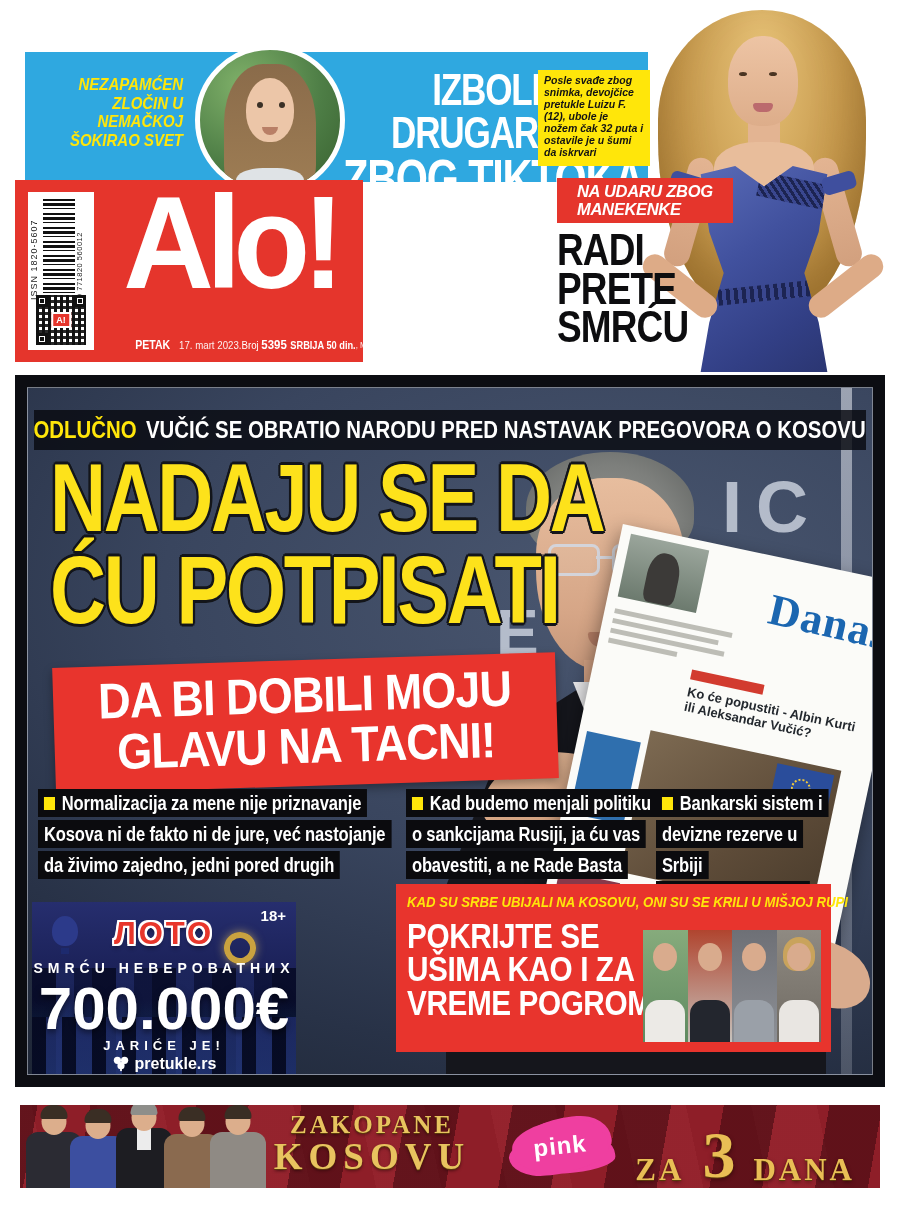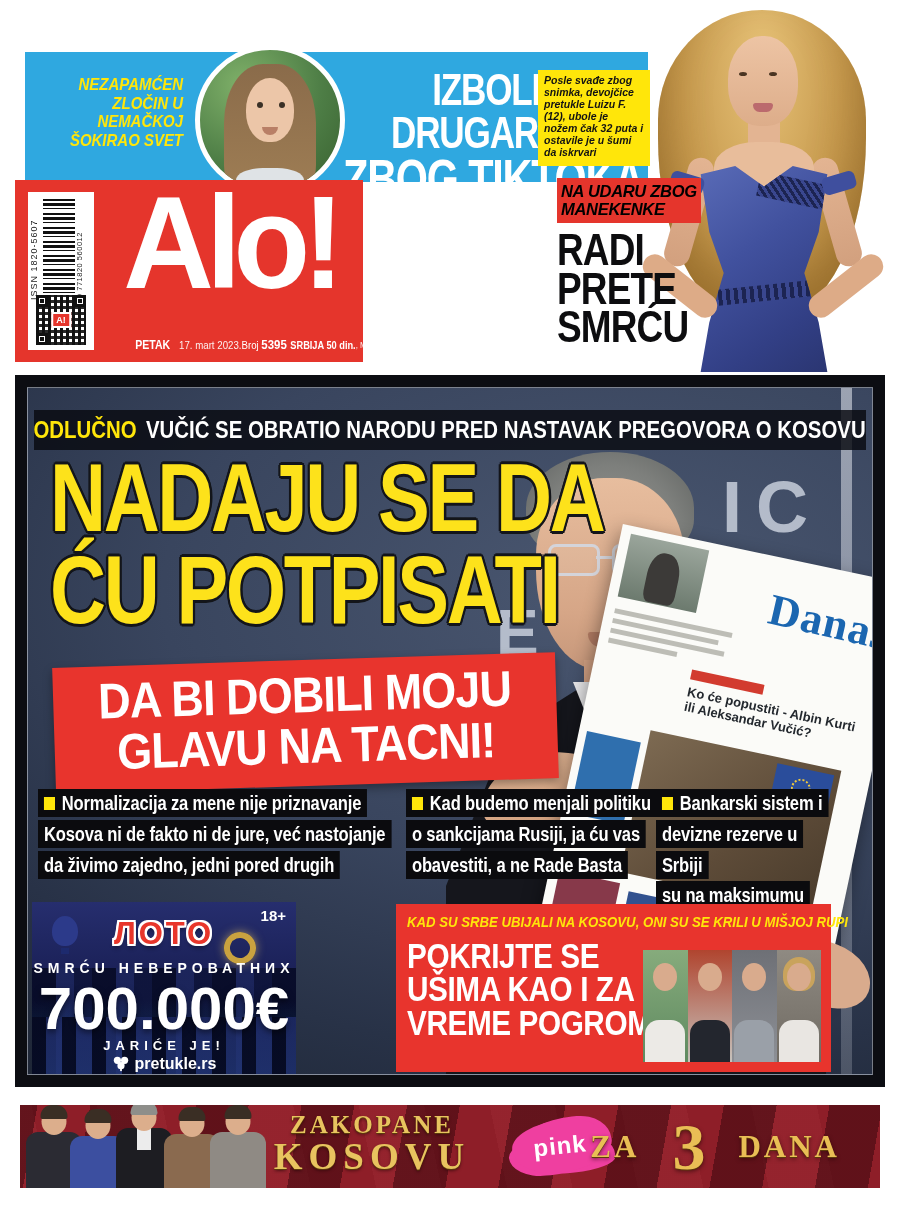--- a/index.html
+++ b/index.html
@@ -100,22 +100,22 @@
   
   .gray{position:absolute;left:375px;top:182px;width:127px;height:180px;background:#a5947f;
         padding:10px 8px;box-sizing:border-box;}
   .g-kick{color:#ffe60a;font-style:italic;font-weight:bold;font-size:13.5px;white-space:nowrap;
         transform:scaleX(.8);transform-origin:0 50%;}
   .g-head{color:#fff;font-weight:bold;font-size:30px;line-height:.94;margin-top:7px;
         letter-spacing:-1px;transform:scaleX(.8);transform-origin:0 0;}
 
   
   .tz{position:absolute;left:557px;top:178px;width:220px;z-index:6;}
-  .t-kick{display:inline-block;background:#e5352c;color:#000000;font-style:italic;font-weight:bold;
-        font-size:16.5px;line-height:1.12;padding:4px 4px;letter-spacing:-.3px;}
+  .t-kick{display:inline-block;background:#e5352c;color:#ffffff;font-style:italic;font-weight:bold;
+        font-size:16.5px;line-height:1.12;padding:4px 20px;letter-spacing:-.3px;}
   .t-head{margin-top:8px;color:#0d0d0f;font-weight:bold;font-size:44px;line-height:.88;
         letter-spacing:-1px;transform:scaleX(.84);transform-origin:0 0;}
 
   
   .frame{position:absolute;left:15px;top:375px;width:870px;height:712px;background:#0c0d12;}
   .photo{position:absolute;inset:12px;border:1px solid rgba(255,255,255,.4);overflow:hidden;
         background:radial-gradient(120% 90% at 70% 30%,#4a5770 0%,#39455e 45%,#283247 75%,#1d2534 100%);}
   .bd{position:absolute;font-weight:bold;color:rgba(228,234,244,.7);}
   .bd-l{left:468px;top:208px;font-size:64px;z-index:1;}
   .bd-r{left:694px;top:78px;font-size:72px;letter-spacing:14px;z-index:1;}
@@ -223,21 +223,21 @@
   .amt{position:absolute;left:0;right:0;top:72px;text-align:center;z-index:3;color:#fff;
         font-weight:bold;font-size:60px;letter-spacing:0;text-shadow:0 3px 6px rgba(0,0,0,.5);}
   .lb{position:absolute;left:0;right:0;top:136px;text-align:center;z-index:3;color:#fff;
         font-weight:bold;font-size:13px;letter-spacing:5px;}
   .site{position:absolute;left:0;right:0;top:152px;text-align:center;z-index:3;color:#fff;
         font-weight:bold;font-size:16px;}
   .site svg{vertical-align:-3px;margin-right:5px;}
 
   
   .pog{position:absolute;left:368px;top:496px;width:435px;height:168px;z-index:9;background:#e8342d;
-        padding:9px 11px;box-sizing:border-box;margin-top:20px;}
+        padding:9px 11px;box-sizing:border-box;}
   .p-kick{color:#ffe60a;font-style:italic;font-weight:bold;font-size:15.5px;white-space:nowrap;
         transform:scaleX(.85);transform-origin:0 50%;}
   .p-head{margin-top:8px;color:#fff;font-weight:bold;font-size:35px;line-height:.95;
         letter-spacing:-.5px;transform:scaleX(.85);transform-origin:0 0;}
   .p-photos{position:absolute;right:10px;top:46px;width:178px;height:112px;display:flex;overflow:hidden;}
   .pp{flex:1;position:relative;overflow:hidden;}
   .pp::before{content:"";position:absolute;left:50%;top:12%;transform:translateX(-50%);
         width:24px;height:28px;border-radius:50%;background:#d9ab8d;z-index:2;}
   .pp::after{content:"";position:absolute;left:50%;bottom:-4%;transform:translateX(-50%);
         width:40px;height:46px;border-radius:14px 14px 0 0;z-index:1;background:var(--cl);}
@@ -269,21 +269,21 @@
   .show{position:absolute;left:252px;top:6px;width:200px;text-align:center;z-index:3;
         font-family:"Liberation Serif",serif;font-weight:bold;color:#e8c35f;
         text-shadow:0 1px 0 #5b3a0a,0 2px 3px rgba(30,5,5,.6);}
   .show .s1{display:block;font-size:25px;letter-spacing:3px;}
   .show .s2{display:block;font-size:37px;letter-spacing:6px;line-height:.95;}
   .pink{position:absolute;left:492px;top:15px;width:96px;height:52px;z-index:3;background:#ef3fa0;
         border-radius:60% 40% 55% 45%/50% 60% 40% 55%;transform:rotate(-6deg);
         display:flex;align-items:center;justify-content:center;
         box-shadow:8px -6px 0 -4px #ef3fa0,-10px 8px 0 -6px #ef3fa0,14px 10px 0 -8px #ef3fa0;}
   .pink span{color:#fff;font-weight:bold;font-size:24px;letter-spacing:1px;}
-  .promo{position:absolute;right:40px;top:0;height:100%;display:flex;align-items:center;gap:33px;z-index:3;
+  .promo{position:absolute;right:25px;top:0;height:100%;display:flex;align-items:flex-end;gap:18px;z-index:3;
         font-family:"Liberation Serif",serif;font-weight:bold;color:#e9be55;
         text-shadow:0 1px 0 #5b3a0a,0 2px 4px rgba(30,5,5,.65);}
   .pz,.pd{font-size:31px;letter-spacing:3px;}
   .pn{font-size:66px;line-height:1;}
 </style>
 </head>
 <body>
 
 <div class="page">
 

